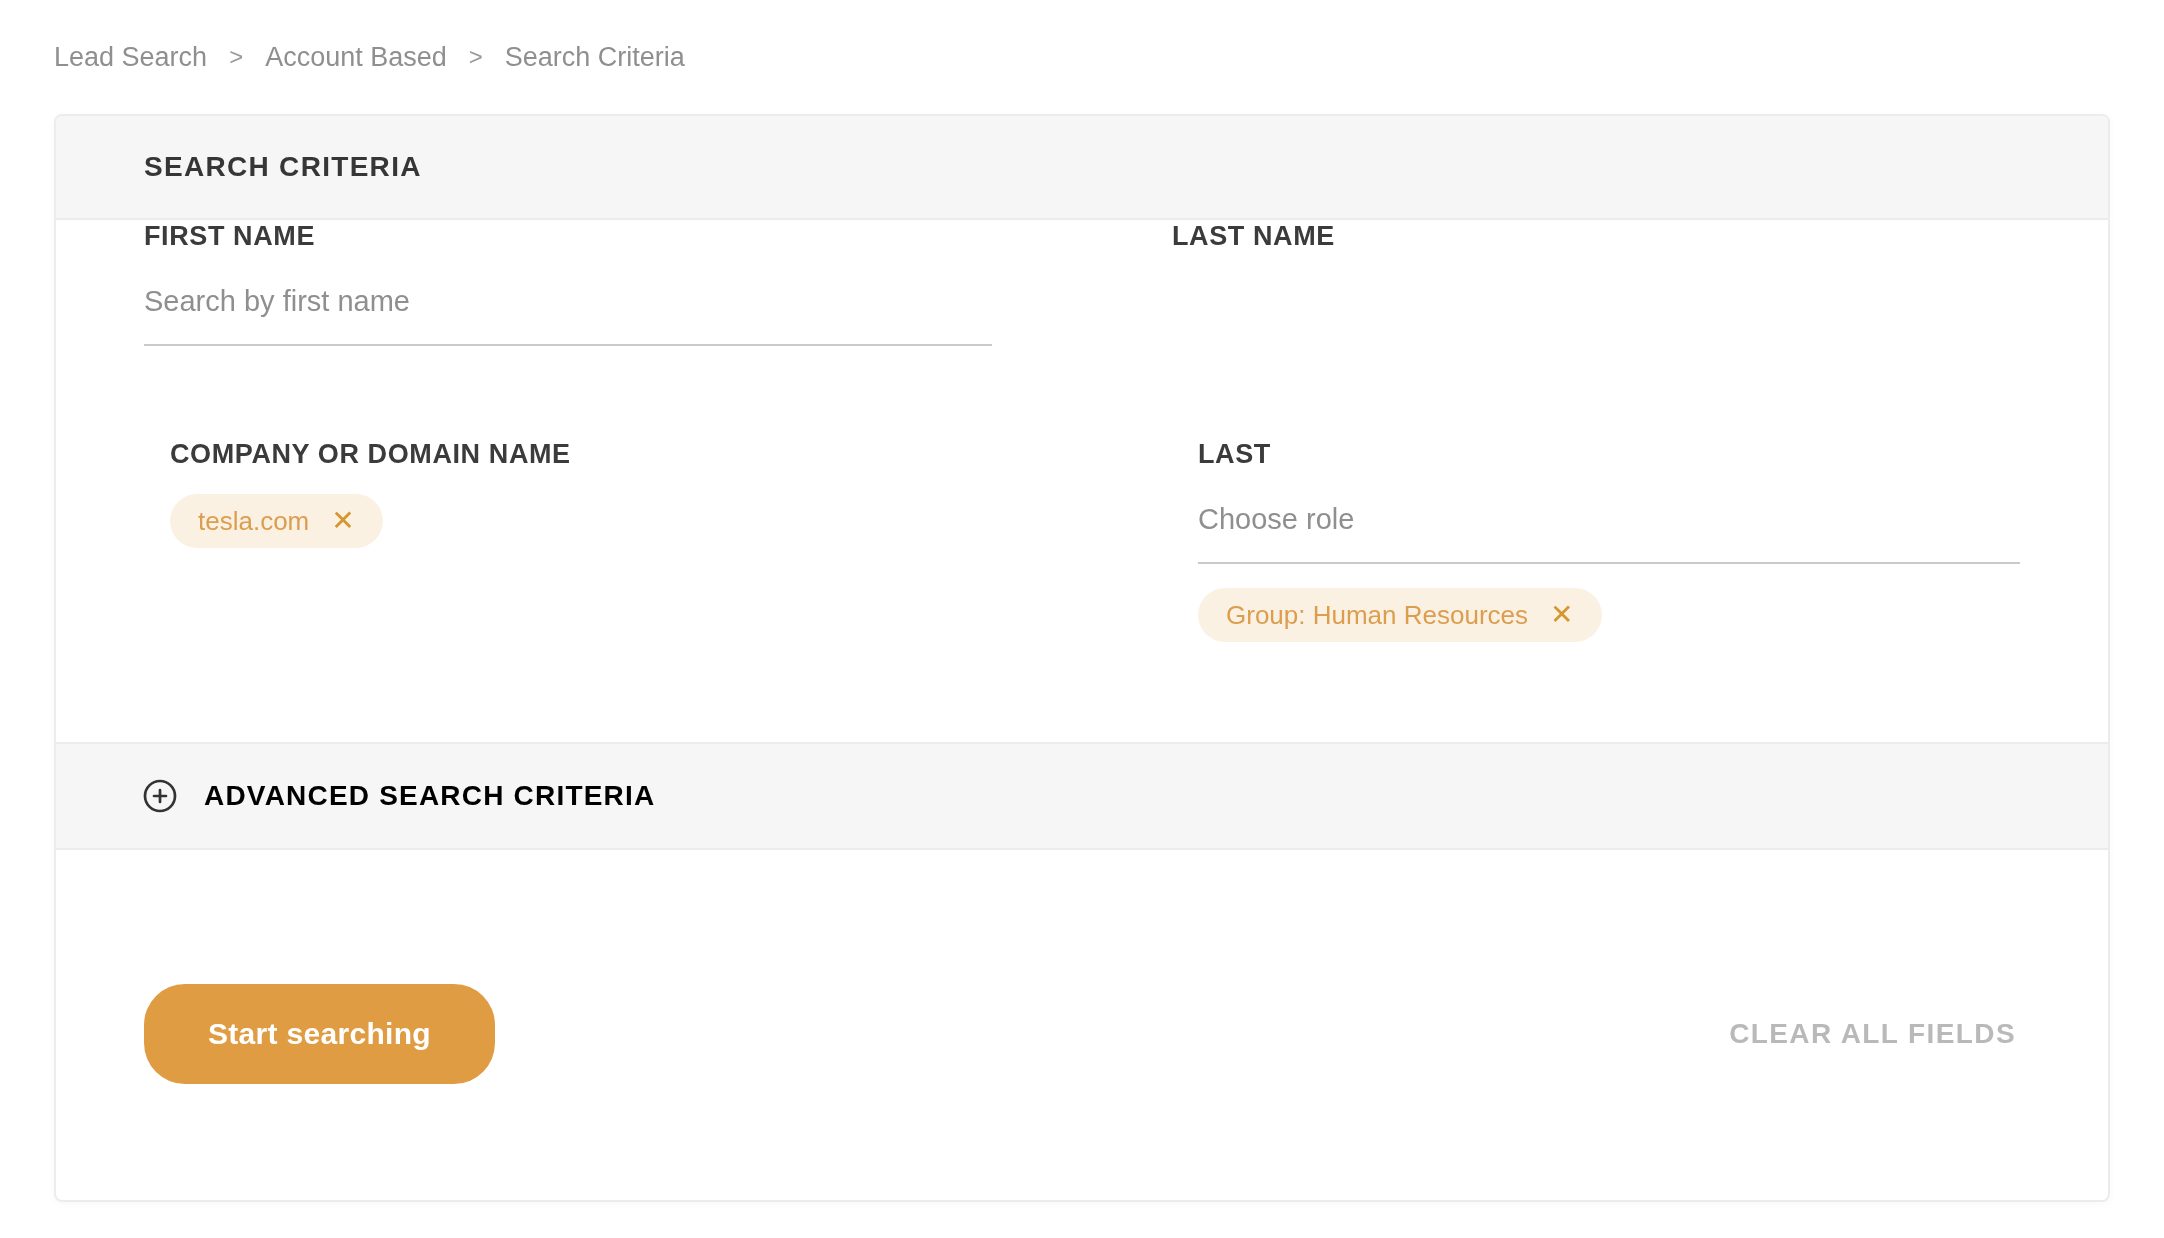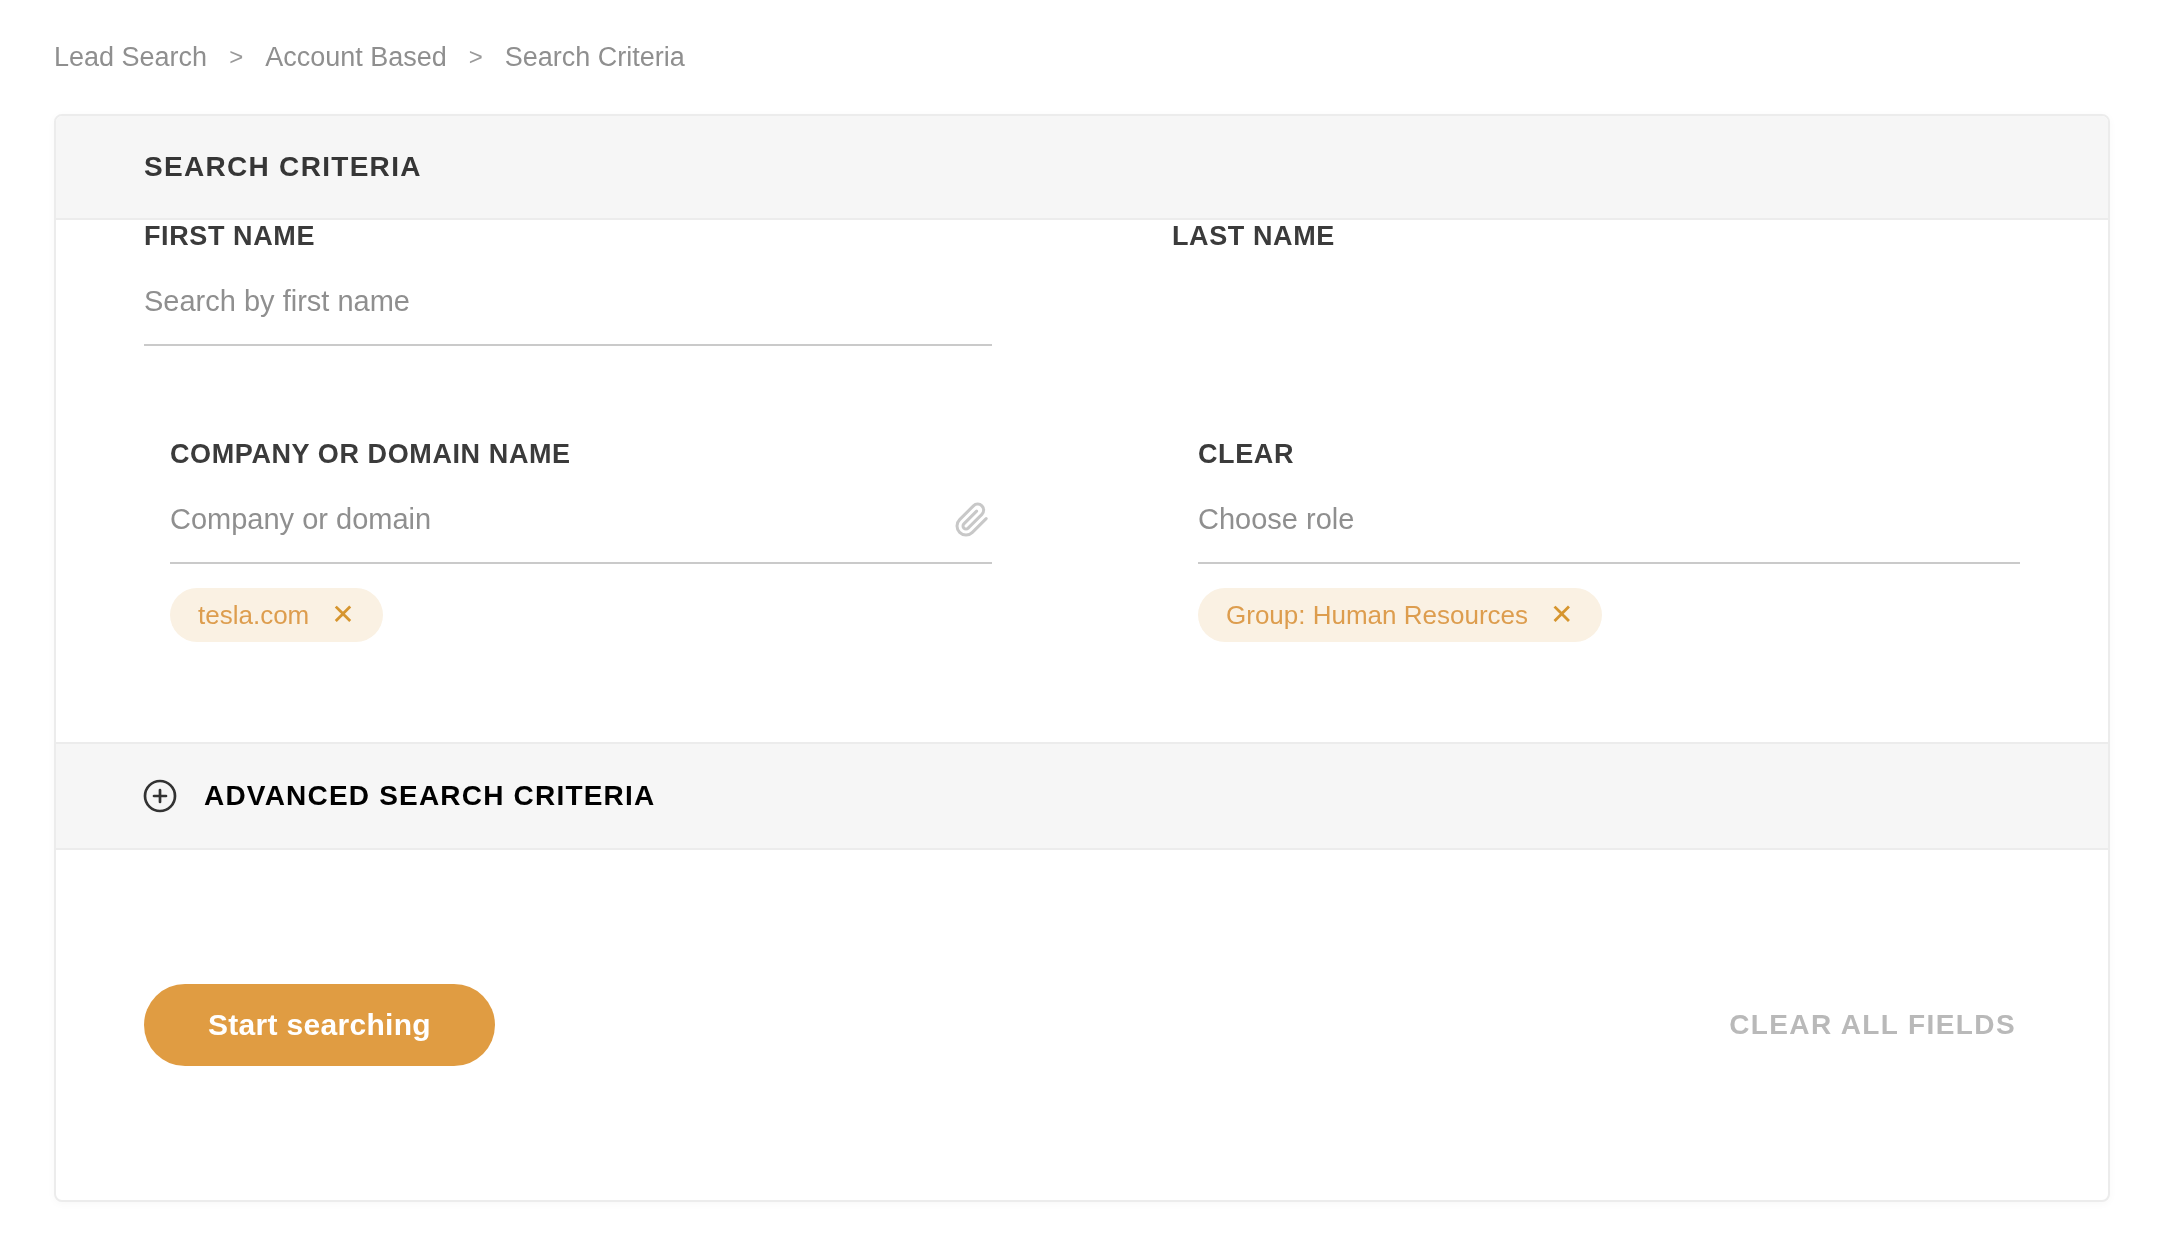--- a/index.html
+++ b/index.html
@@ -137,21 +137,21 @@
     color:#000000;
   }
   
   .card-footer{
     display:flex;
     justify-content:space-between;
     align-items:center;
     padding:134px 92px 0 88px;
   }
   .start-btn{
-    height:82px;
+    height:100px;
     padding:15px 64px;
     border:none;
     border-radius:41px;
     background:var(--accent);
     color:#ffffff;
     font-family:inherit;
     font-size:30px;
     font-weight:700;
     letter-spacing:0.3px;
     cursor:pointer;
@@ -192,36 +192,30 @@
         <input type="text" placeholder="Search by first name" style="">
       </div>
     </div>
 
     <div class="field">
       <label>LAST NAME</label>
     </div>
 
     <div class="field row2">
       <label>COMPANY OR DOMAIN NAME</label>
-      <div class="input-row">
-        <input type="text" placeholder="Company or domain" style="">
-        <svg class="paperclip" viewBox="0 0 24 24" fill="none" stroke="#c8c8c8" stroke-width="2" stroke-linecap="round" stroke-linejoin="round">
-          <path d="M21.44 11.05l-9.19 9.19a6 6 0 0 1-8.49-8.49l9.19-9.19a4 4 0 0 1 5.66 5.66l-9.2 9.19a2 2 0 0 1-2.83-2.83l8.49-8.48"></path>
-        </svg>
-      </div>
       <div class="chips">
         <span class="chip">
           <span>tesla.com</span>
           <span class="chip-x">✕</span>
         </span>
       </div>
     </div>
 
     <div class="field row2">
-      <label>CLEAR</label>
+      <label>LAST</label>
       <div class="input-row">
         <input type="text" placeholder="Choose role" style="">
       </div>
       <div class="chips">
         <span class="chip">
           <span>Group: Human Resources</span>
           <span class="chip-x">✕</span>
         </span>
       </div>
     </div>

